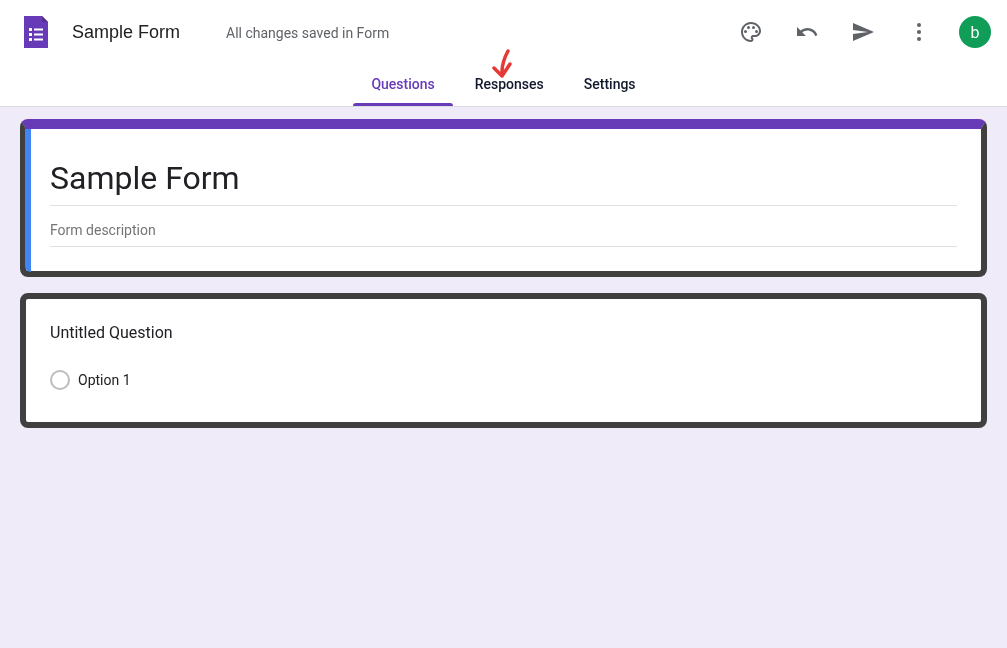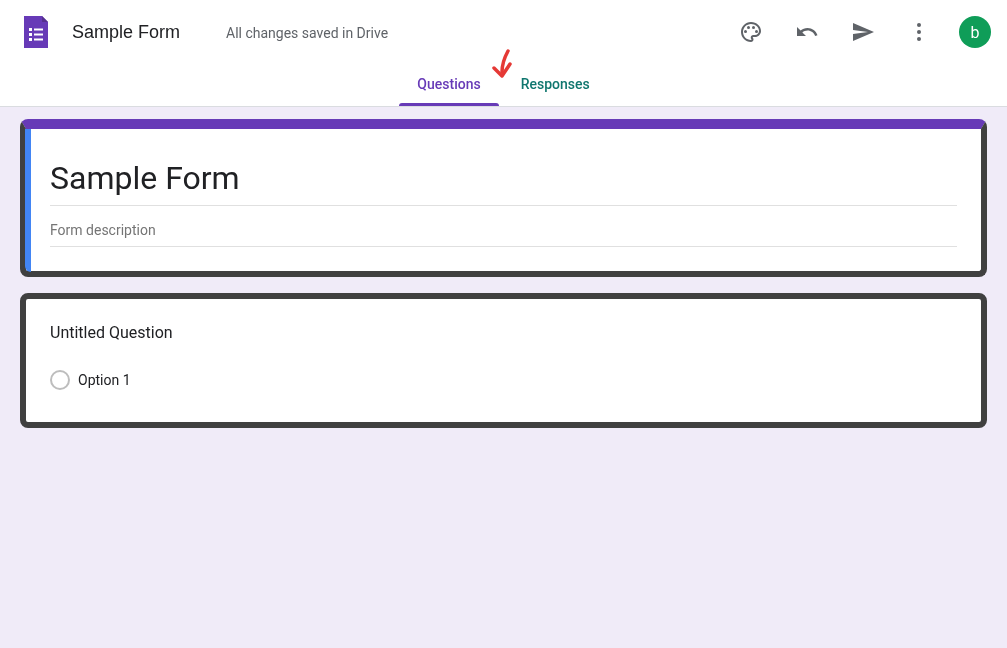--- a/index.html
+++ b/index.html
@@ -79,21 +79,21 @@
     }
     .tabs {
       display: flex;
       justify-content: center;
       gap: 24px;
       position: relative;
     }
     .tab {
       padding: 12px 8px 14px 8px;
       font-size: 14px;
-      color: #0f766e;
+      color: #0f172a;
       cursor: pointer;
       position: relative;
       font-weight: 500;
     }
     .tab.active {
       color: #673ab7;
     }
     .tab.active::after {
       content: '';
       position: absolute;
@@ -195,21 +195,21 @@
         <rect x="11" y="14" width="3" height="3" fill="#fff"></rect>
         <rect x="16" y="14.5" width="9" height="2" fill="#fff"></rect>
         <rect x="11" y="19" width="3" height="3" fill="#fff"></rect>
         <rect x="16" y="19.5" width="9" height="2" fill="#fff"></rect>
         <rect x="11" y="24" width="3" height="3" fill="#fff"></rect>
         <rect x="16" y="24.5" width="9" height="2" fill="#fff"></rect>
       </svg>
     </div>
     <div class="form-title-area">
       <input type="text" class="form-title-input" style="width: 130px;" value="Sample Form">
-      <span class="save-status">All changes saved in Drive</span>
+      <span class="save-status">All changes saved in Form</span>
     </div>
     <div class="header-actions">
       <div class="icon-button">
         <svg width="24" height="24" viewBox="0 0 24 24">
           <path fill="#5f6368" d="M12 22C6.49 22 2 17.51 2 12S6.49 2 12 2s10 4.04 10 9c0 3.31-2.69 6-6 6h-1.77c-.28 0-.5.22-.5.5 0 .12.05.23.13.33.41.47.64 1.06.64 1.67 0 1.38-1.12 2.5-2.5 2.5zm0-18c-4.41 0-8 3.59-8 8s3.59 8 8 8c.28 0 .5-.22.5-.5 0-.16-.08-.28-.14-.35-.41-.46-.63-1.05-.63-1.65 0-1.38 1.12-2.5 2.5-2.5H16c2.21 0 4-1.79 4-4 0-3.86-3.59-7-8-7z"></path>
           <circle fill="#5f6368" cx="6.5" cy="11.5" r="1.5"></circle>
           <circle fill="#5f6368" cx="9.5" cy="7.5" r="1.5"></circle>
           <circle fill="#5f6368" cx="14.5" cy="7.5" r="1.5"></circle>
           <circle fill="#5f6368" cx="17.5" cy="11.5" r="1.5"></circle>
         </svg>
@@ -230,20 +230,21 @@
           <circle fill="#5f6368" cx="12" cy="12" r="2"></circle>
           <circle fill="#5f6368" cx="12" cy="19" r="2"></circle>
         </svg>
       </div>
       <div class="avatar">b</div>
     </div>
   </div>
   <div class="tabs">
     <div class="tab active">Questions</div>
     <div class="tab">Responses</div>
+    <div class="tab">Settings</div>
   </div>
 </div>
 
 <div class="content">
   <div class="card title-card">
     <input type="text" class="card-form-title" value="Sample Form" style="">
     <input type="text" class="card-form-description" placeholder="Form description" style="">
   </div>
   <div class="card question-card">
     <div class="question-title">Untitled Question</div>

